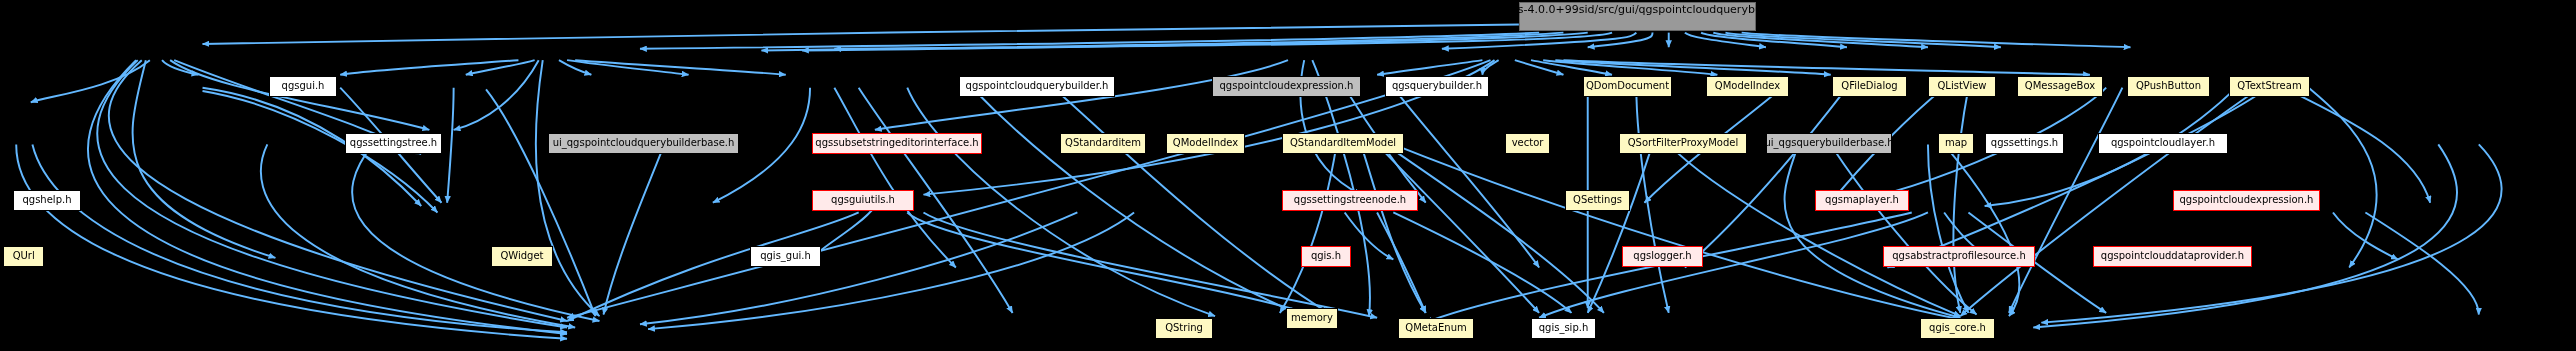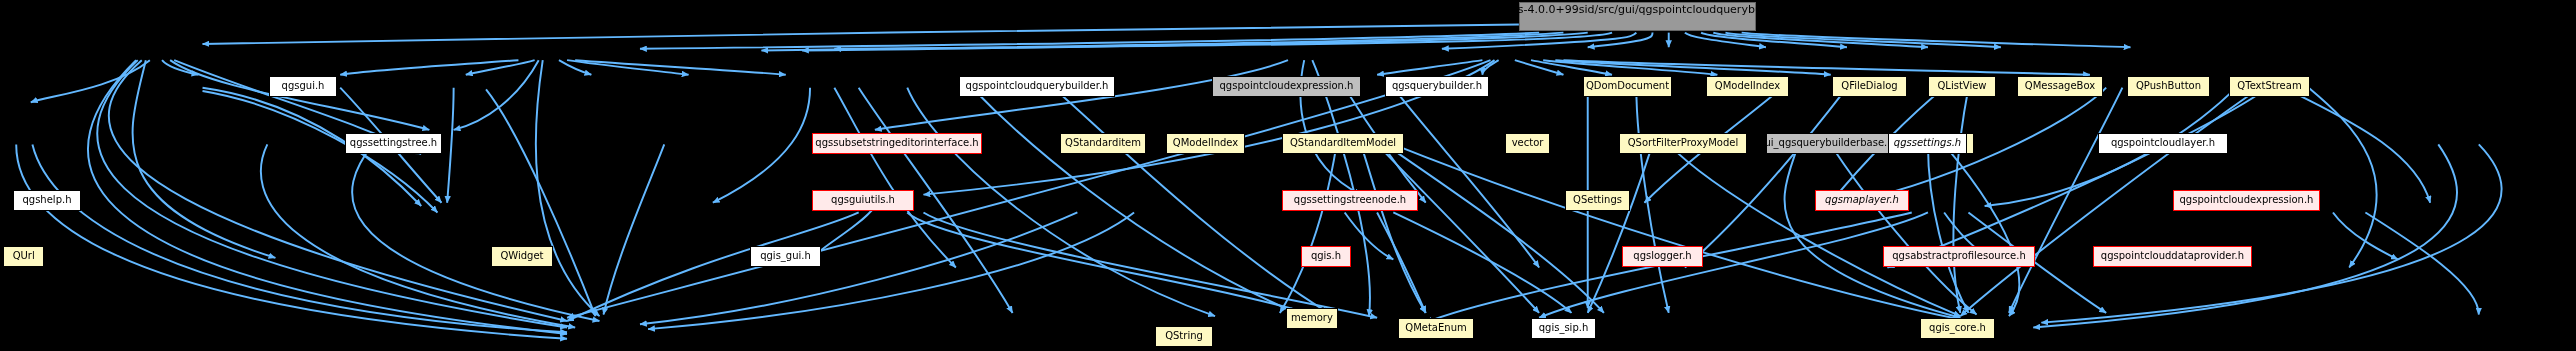--- a/index.html
+++ b/index.html
@@ -165,42 +165,43 @@
     <div class="node n-grey" style="left: 1212px; top: 76px; width: 149px; height: 21px;">qgspointcloudexpression.h</div>
     <div class="node n-white" style="left: 1385px; top: 76px; width: 104px; height: 21px;">qgsquerybuilder.h</div>
     <div class="node n-sys" style="left: 1583px; top: 76px; width: 89px; height: 21px;">QDomDocument</div>
     <div class="node n-sys" style="left: 1706px; top: 76px; width: 83px; height: 21px;">QModelIndex</div>
     <div class="node n-sys" style="left: 1832px; top: 76px; width: 75px; height: 21px;">QFileDialog</div>
     <div class="node n-sys" style="left: 1928px; top: 76px; width: 68px; height: 21px;">QListView</div>
     <div class="node n-sys" style="left: 2017px; top: 76px; width: 86px; height: 21px;">QMessageBox</div>
     <div class="node n-sys" style="left: 2127px; top: 76px; width: 83px; height: 21px;">QPushButton</div>
     <div class="node n-sys" style="left: 2229px; top: 76px; width: 81px; height: 21px;">QTextStream</div>
     <div class="node n-white" style="left: 345px; top: 133px; width: 97px; height: 21px;">qgssettingstree.h</div>
+    <div class="node n-grey" style="left: 548px; top: 133px; width: 191px; height: 21px;">ui_qgspointcloudquerybuilderbase.h</div>
     <div class="node n-red" style="left: 812px; top: 133px; width: 170px; height: 21px;">qgssubsetstringeditorinterface.h</div>
     <div class="node n-sys" style="left: 1060px; top: 133px; width: 86px; height: 21px;">QStandarditem</div>
     <div class="node n-sys" style="left: 1166px; top: 133px; width: 79px; height: 21px;">QModelIndex</div>
     <div class="node n-sys" style="left: 1282px; top: 133px; width: 122px; height: 21px;">QStandardItemModel</div>
     <div class="node n-sys" style="left: 1505px; top: 133px; width: 45px; height: 21px;">vector</div>
     <div class="node n-sys" style="left: 1619px; top: 133px; width: 128px; height: 21px;">QSortFilterProxyModel</div>
     <div class="node n-grey" style="left: 1766px; top: 133px; width: 126px; height: 21px;">ui_qgsquerybuilderbase.h</div>
     <div class="node n-sys" style="left: 1938px; top: 133px; width: 36px; height: 21px;">map</div>
-    <div class="node n-white" style="left: 1888px; top: 133px; width: 79px; height: 21px; font-style: italic;">qgssettings.h</div>
+    <div class="node n-white" style="left: 1985px; top: 133px; width: 79px; height: 21px;">qgssettings.h</div>
     <div class="node n-white" style="left: 2098px; top: 133px; width: 130px; height: 21px;">qgspointcloudlayer.h</div>
     <div class="node n-white" style="left: 13px; top: 190px; width: 68px; height: 21px;">qgshelp.h</div>
     <div class="node n-red" style="left: 812px; top: 190px; width: 102px; height: 21px;">qgsguiutils.h</div>
     <div class="node n-red" style="left: 1282px; top: 190px; width: 136px; height: 21px;">qgssettingstreenode.h</div>
     <div class="node n-sys" style="left: 1565px; top: 190px; width: 65px; height: 21px;">QSettings</div>
-    <div class="node n-red" style="left: 1815px; top: 190px; width: 94px; height: 21px; font-style: italic;">qgsmaplayer.h</div>
+    <div class="node n-red" style="left: 1815px; top: 190px; width: 94px; height: 21px;">qgsmaplayer.h</div>
     <div class="node n-red" style="left: 2173px; top: 190px; width: 147px; height: 21px;">qgspointcloudexpression.h</div>
     <div class="node n-sys" style="left: 3.2px; top: 246px; width: 41px; height: 21px;">QUrl</div>
     <div class="node n-sys" style="left: 491px; top: 246px; width: 62px; height: 21px;">QWidget</div>
     <div class="node n-white" style="left: 750px; top: 246px; width: 71px; height: 21px;">qgis_gui.h</div>
     <div class="node n-red" style="left: 1301px; top: 246px; width: 50px; height: 21px;">qgis.h</div>
     <div class="node n-red" style="left: 1622px; top: 246px; width: 81px; height: 21px;">qgslogger.h</div>
     <div class="node n-red" style="left: 1883px; top: 246px; width: 152px; height: 21px;">qgsabstractprofilesource.h</div>
     <div class="node n-red" style="left: 2093px; top: 246px; width: 159px; height: 21px;">qgspointclouddataprovider.h</div>
-    <div class="node n-sys" style="left: 1155px; top: 326px; width: 58px; height: 21px;">QString</div>
+    <div class="node n-sys" style="left: 1155px; top: 318px; width: 58px; height: 21px;">QString</div>
     <div class="node n-sys" style="left: 1286px; top: 308px; width: 52px; height: 21px;">memory</div>
     <div class="node n-sys" style="left: 1398px; top: 318px; width: 76px; height: 21px;">QMetaEnum</div>
     <div class="node n-white" style="left: 1531px; top: 318px; width: 65px; height: 21px;">qgis_sip.h</div>
     <div class="node n-sys" style="left: 1920px; top: 318px; width: 75px; height: 21px;">qgis_core.h</div>
   </div>
 
 
 </body></html>

